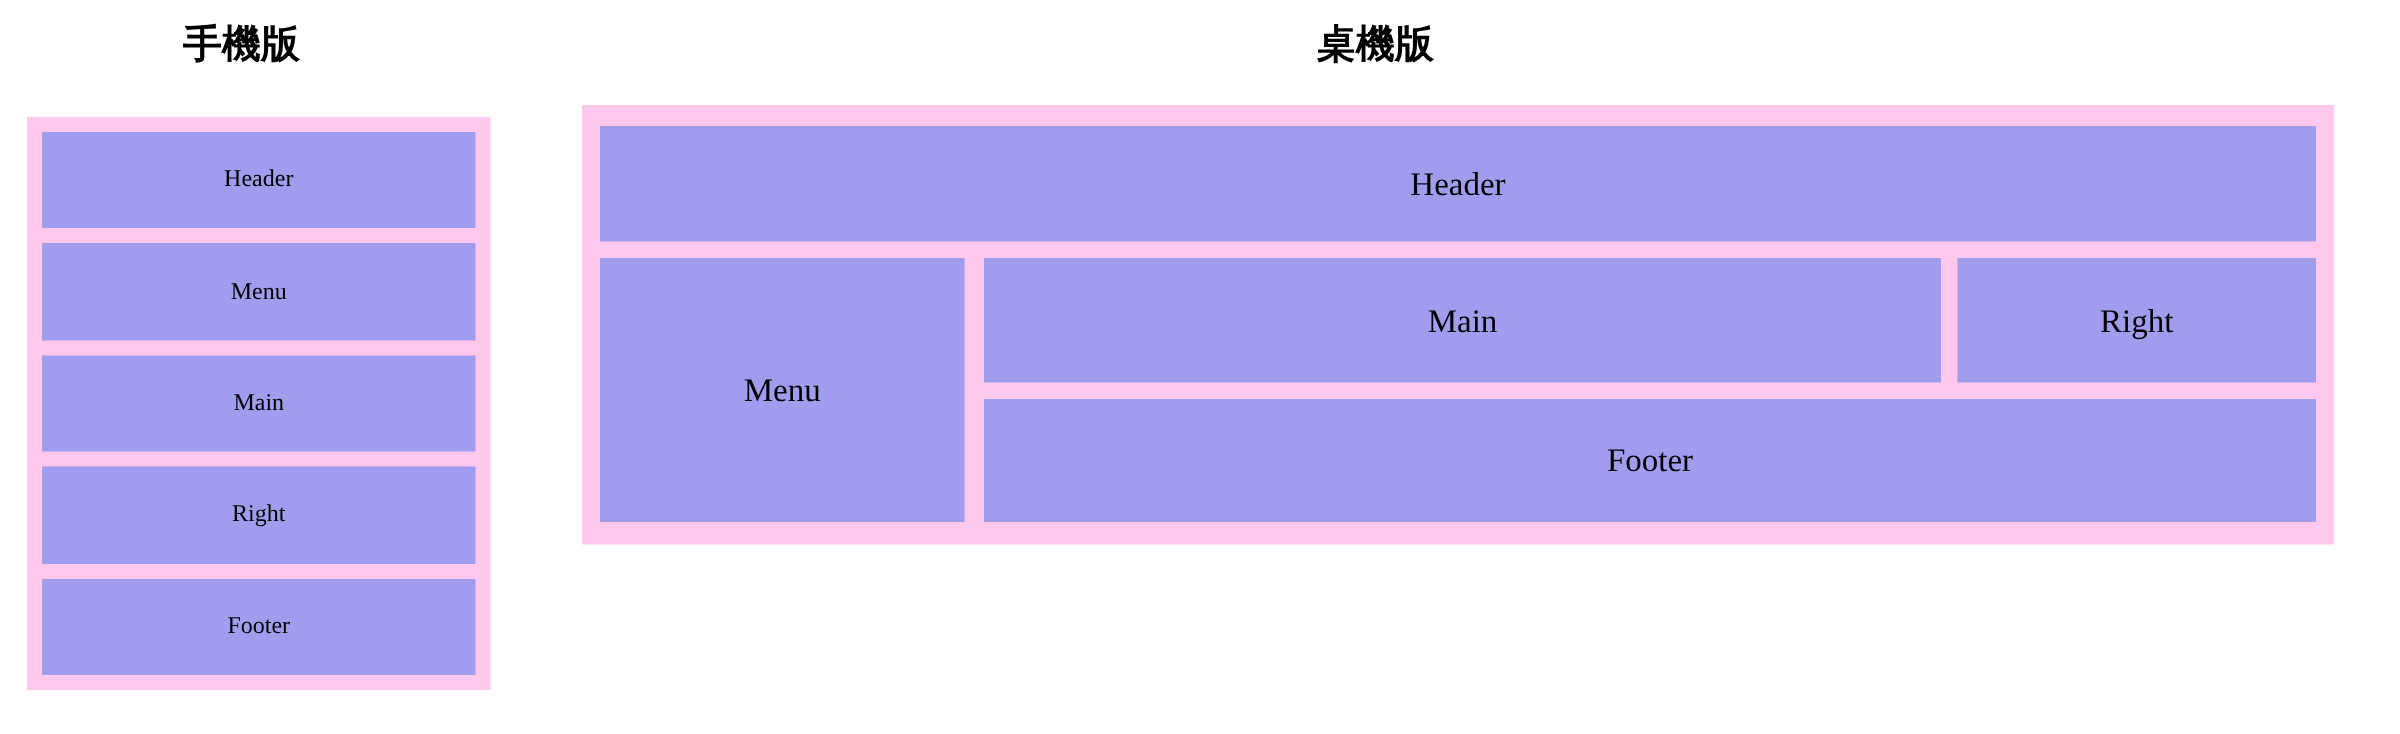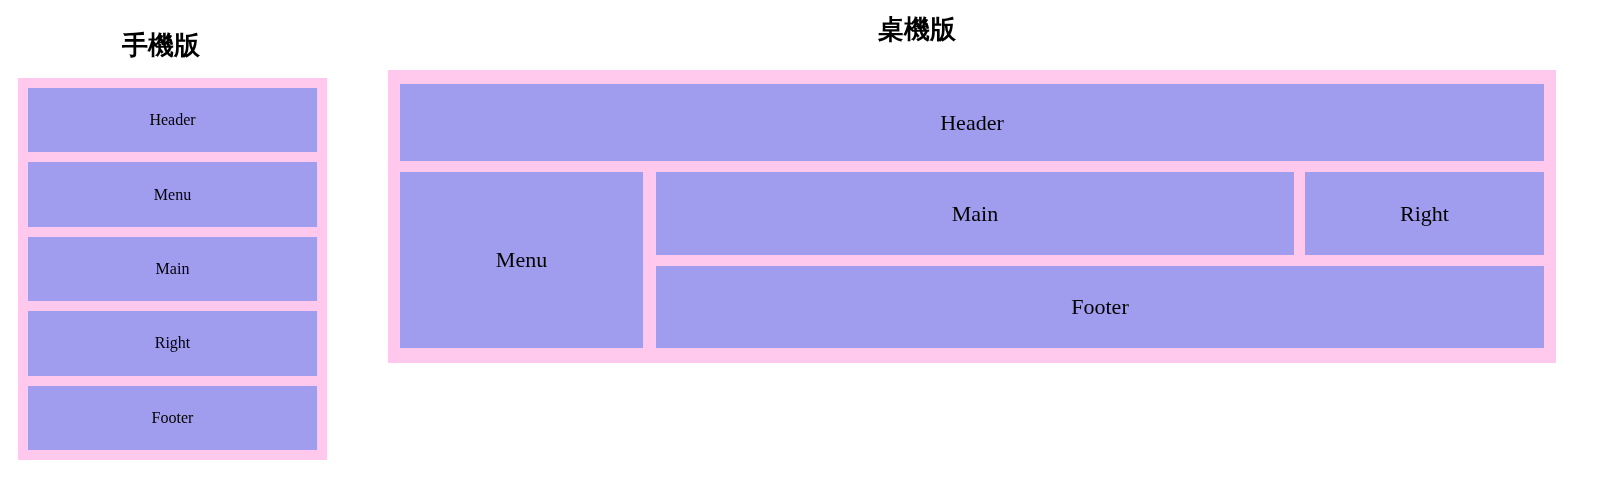--- a/index.html
+++ b/index.html
@@ -19,21 +19,21 @@
   .section-title {
     position: absolute;
     margin: 0;
     font-family: "Liberation Sans", "DejaVu Sans", sans-serif;
     font-weight: bold;
     font-size: 26px;
     line-height: 1;
     color: #000000;
     white-space: nowrap;
   }
-  #mobile-title  { left: 122px; top: 16px; margin-top: 16px; }
+  #mobile-title  { left: 122px; top: 16px; }
   #desktop-title { left: 878px; top: 16px; }
 
   
   .cell {
     background: #a09cee;
     color: #000000;
     display: flex;
     align-items: center;
     justify-content: center;
     box-sizing: border-box;

